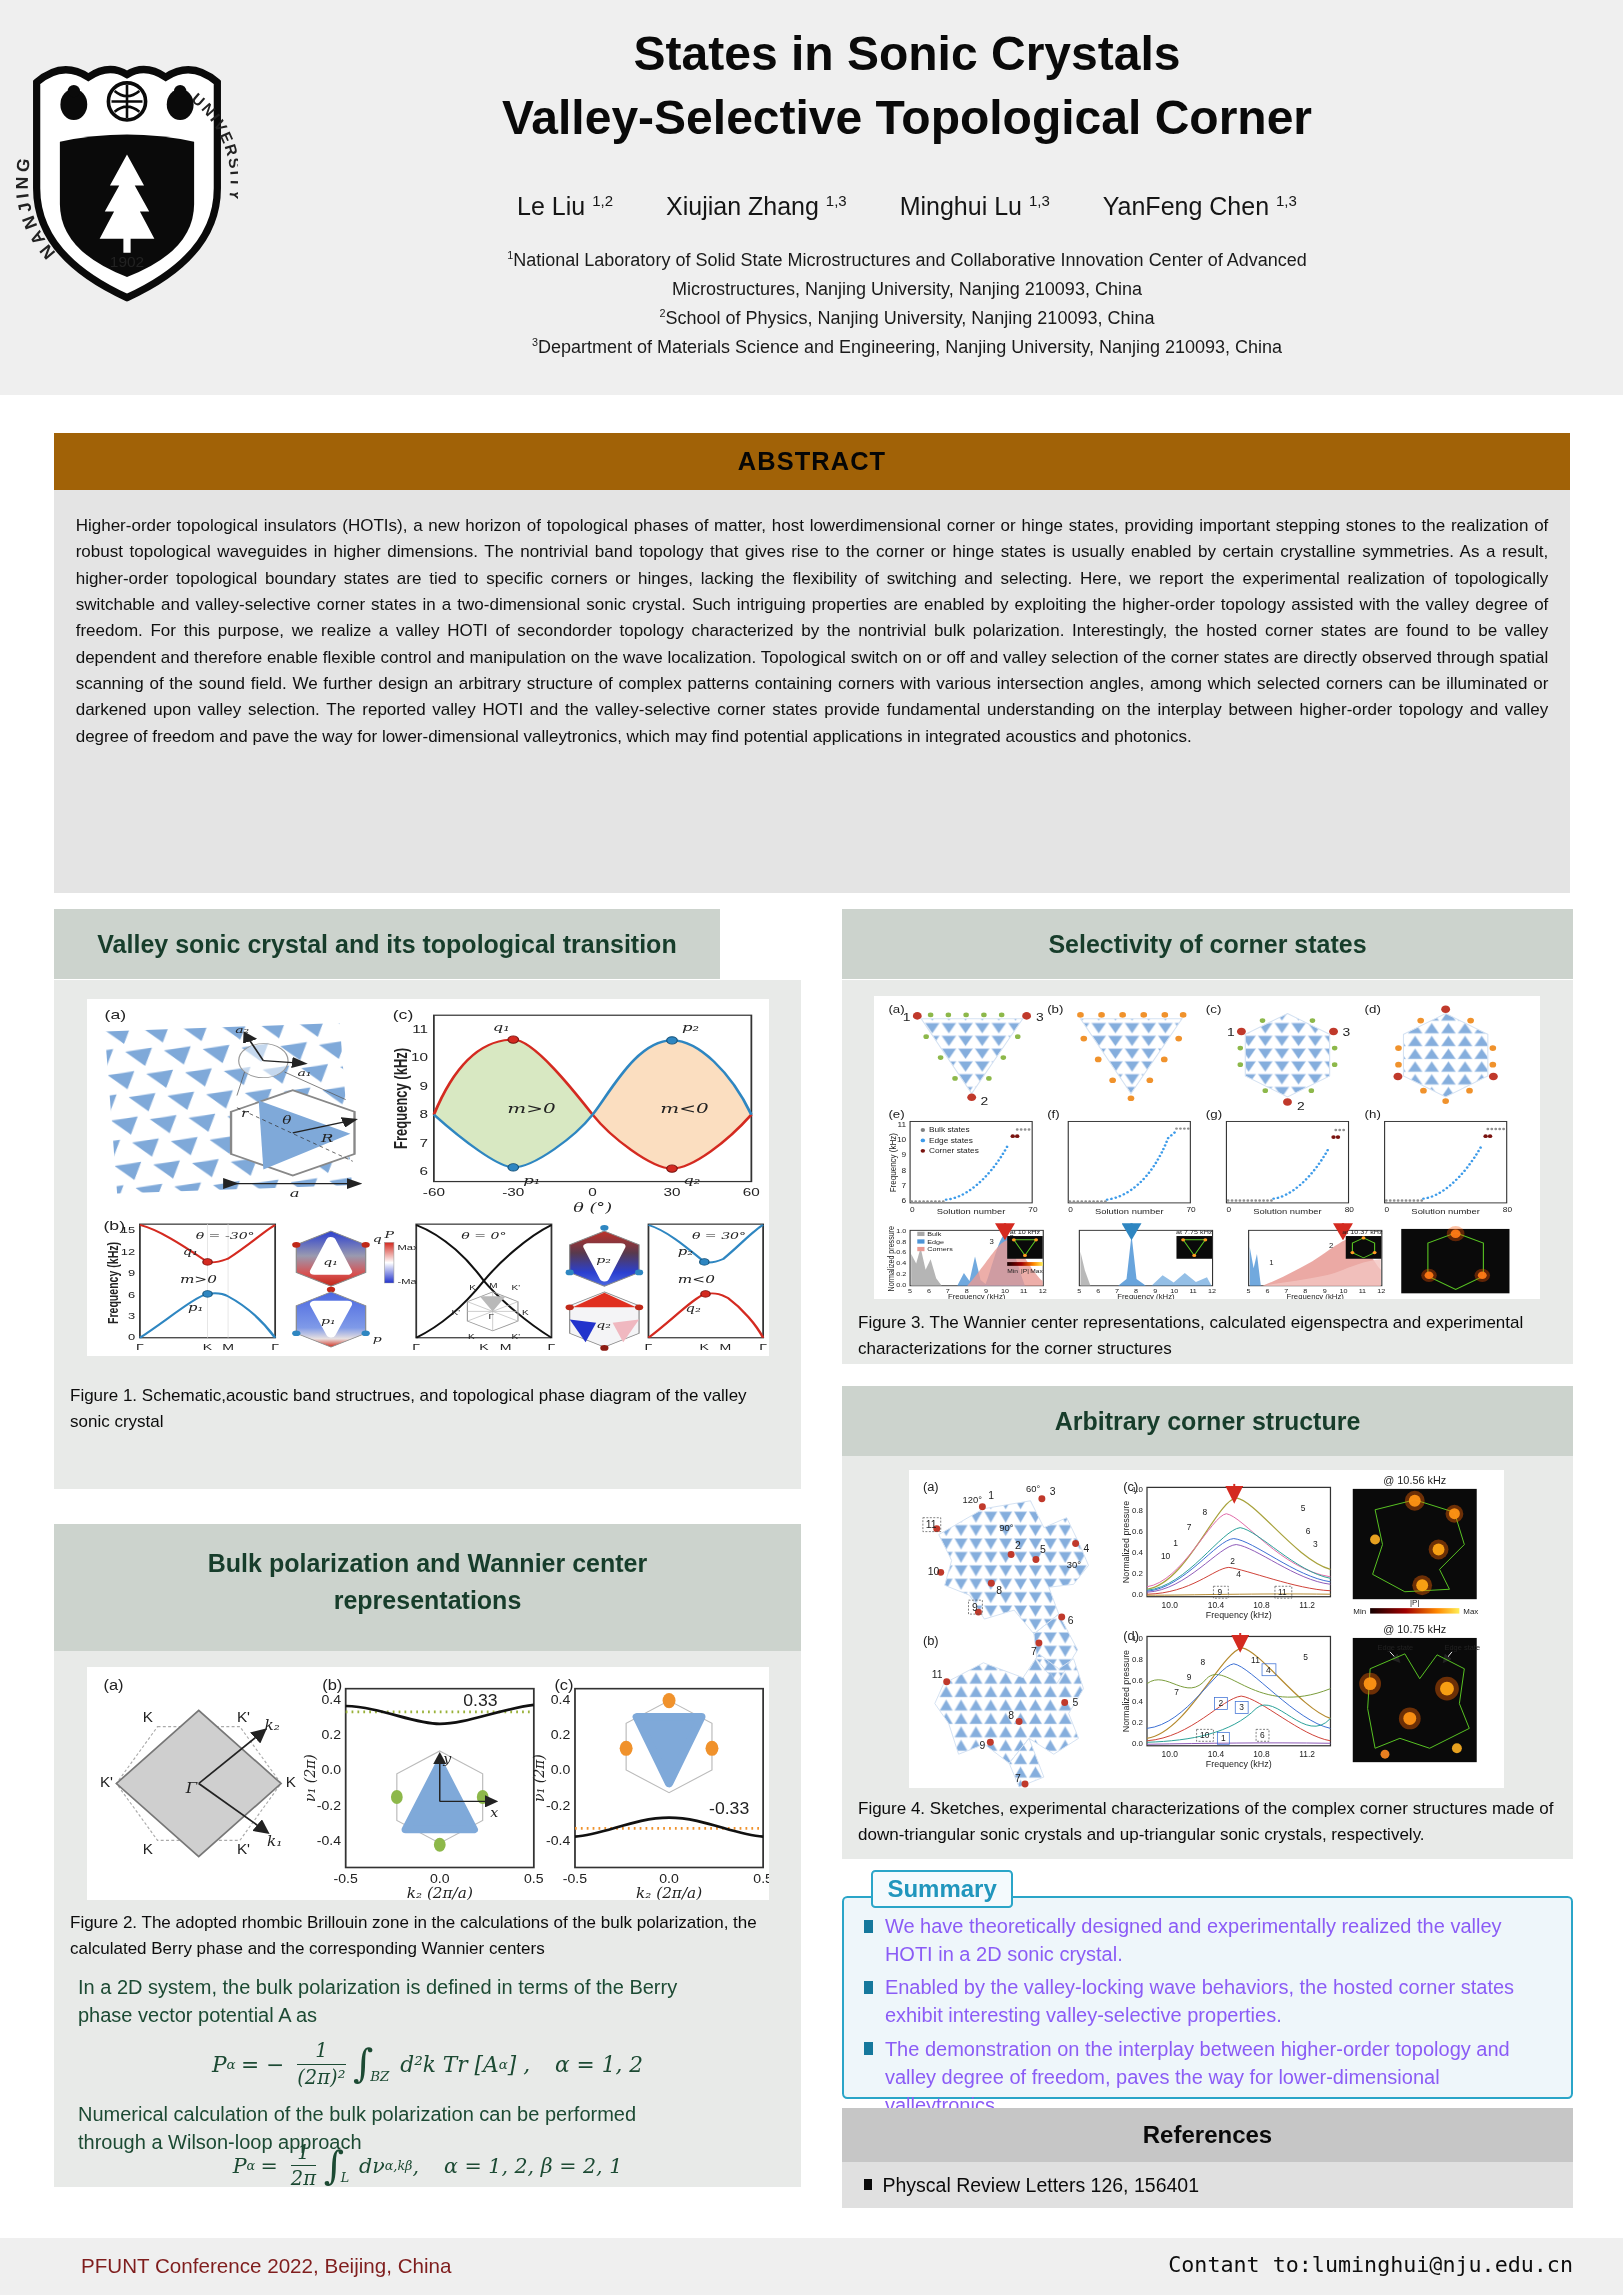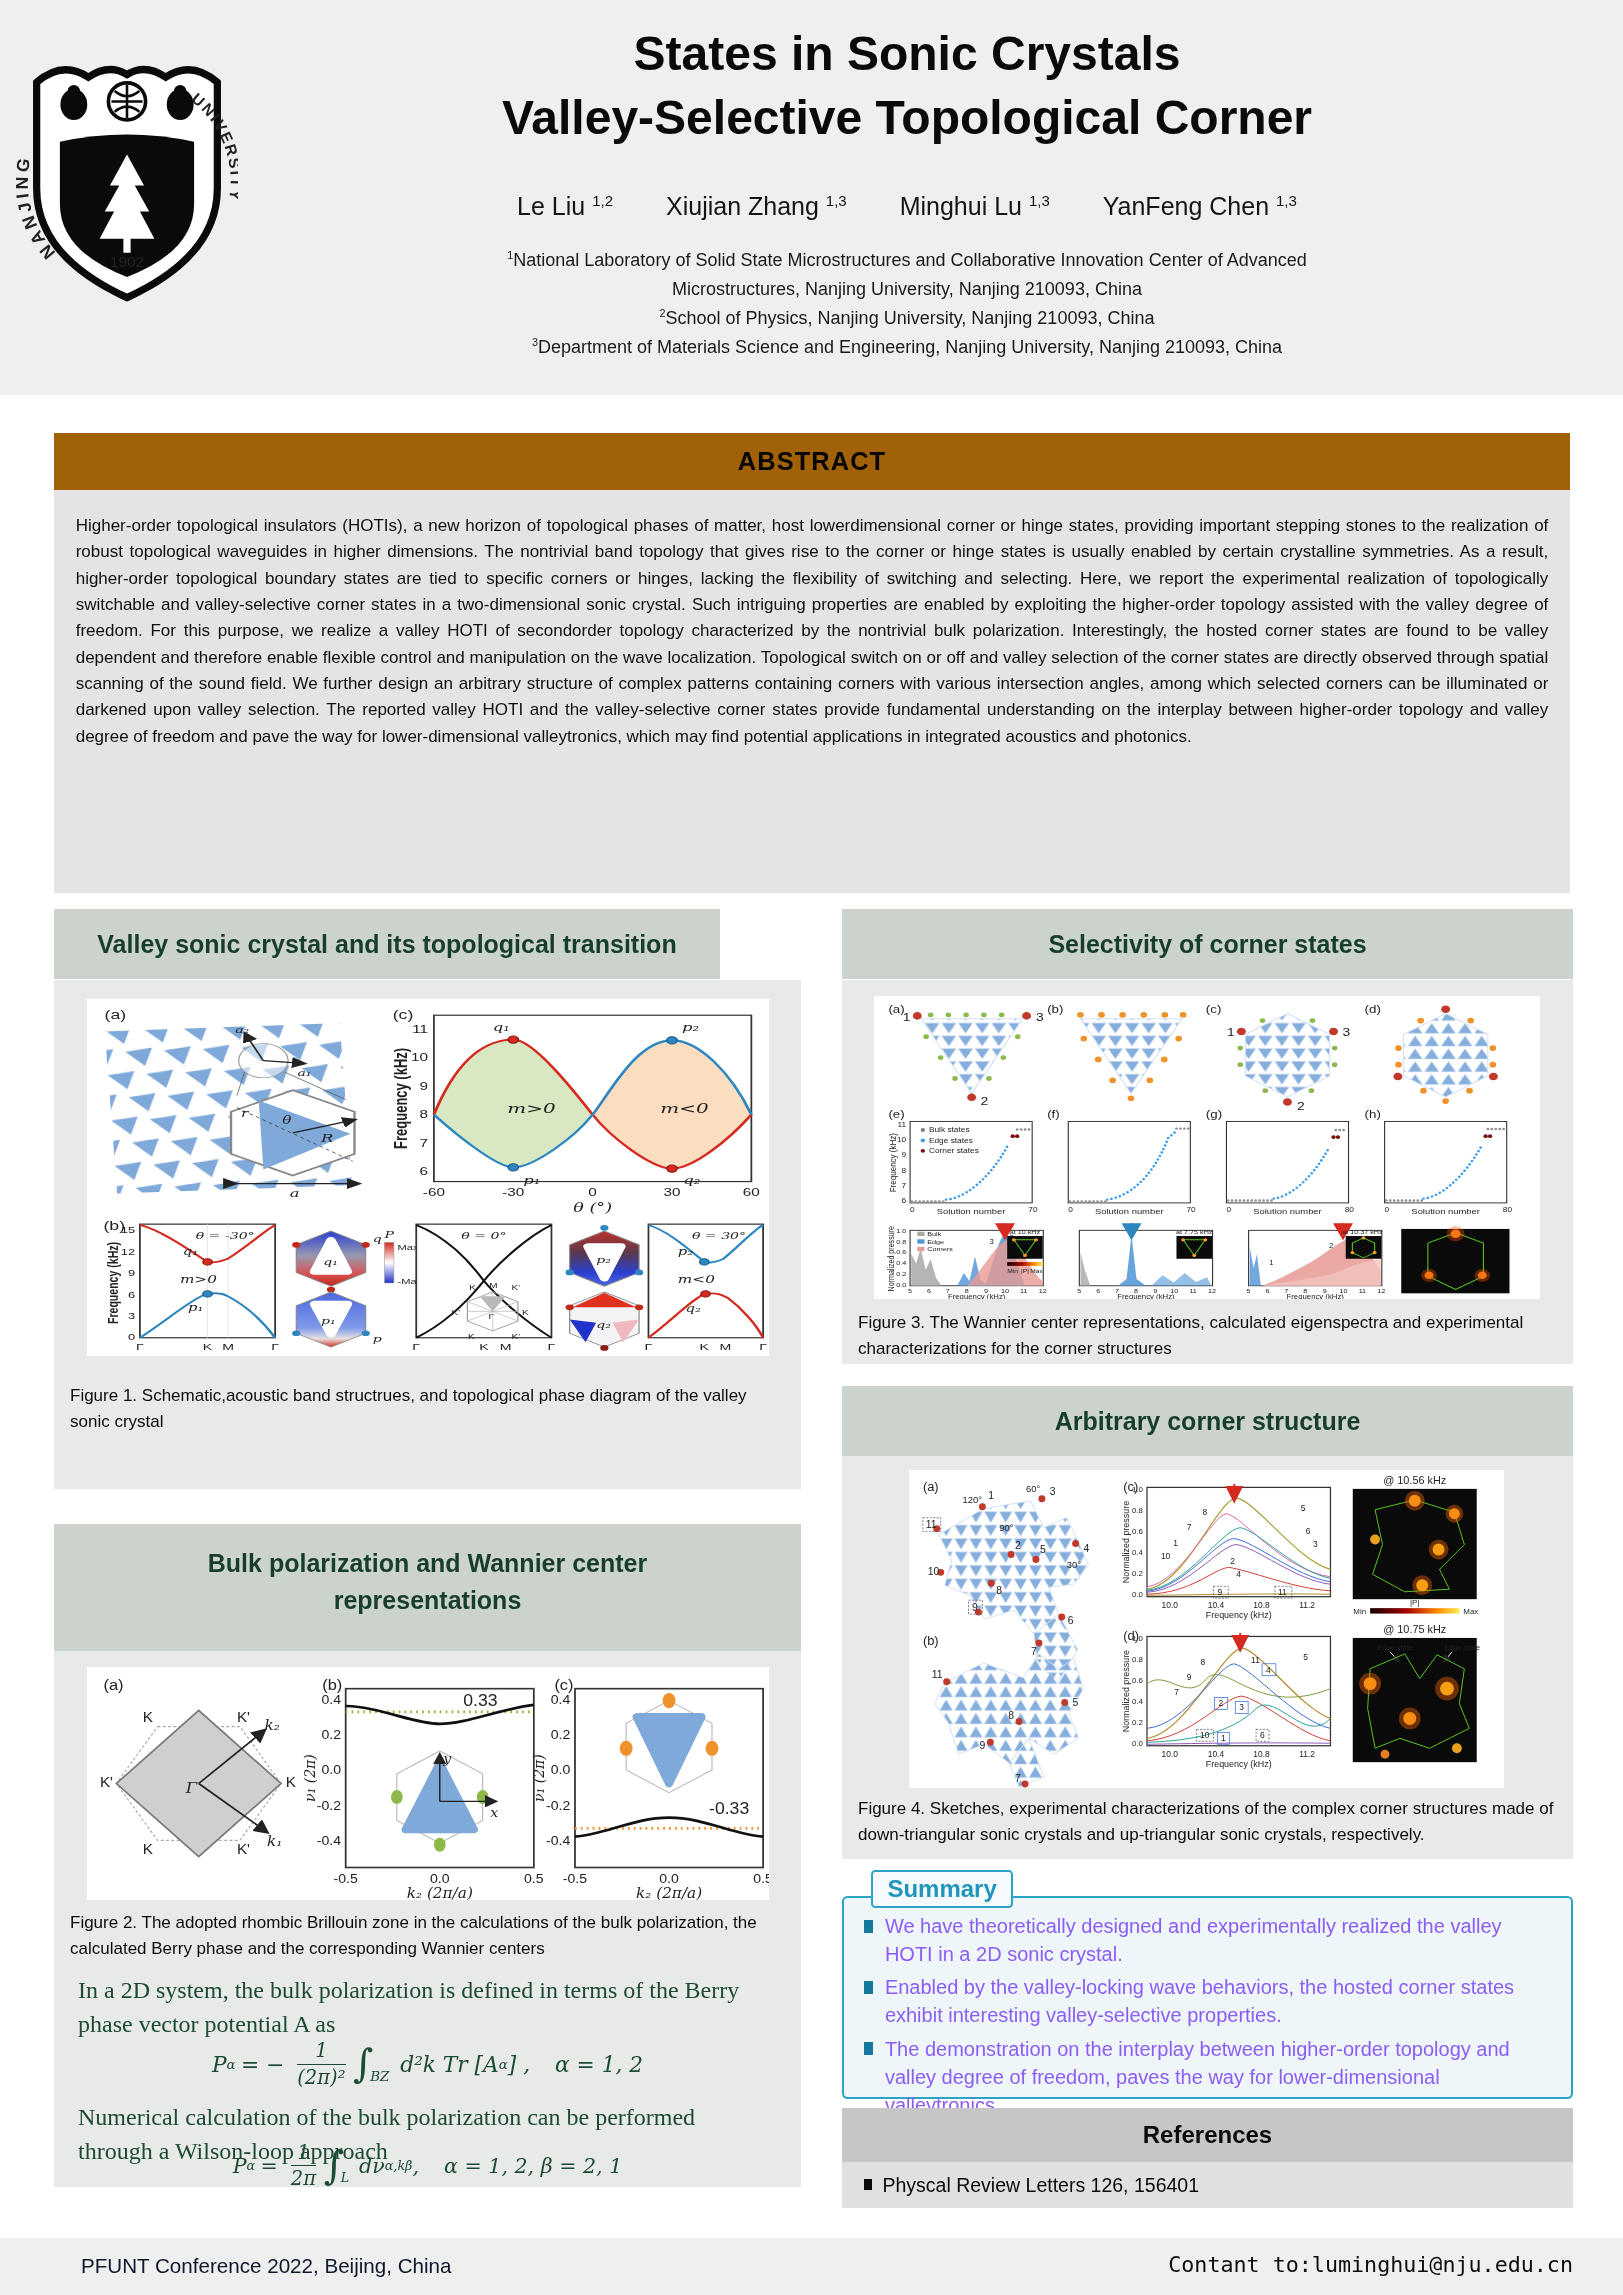--- a/index.html
+++ b/index.html
@@ -14,21 +14,21 @@
   .affils{left:244px;top:246px;width:1326px;text-align:center;font-size:18px;line-height:1.62;color:#1a1a1a;}
   
   .abshdr{left:54px;top:433px;width:1516px;height:57px;background:#a16207;text-align:center;font-size:25.4px;font-weight:bold;letter-spacing:1.1px;line-height:57px;color:#060606;}
   .absbody{left:54px;top:490px;width:1516px;height:403px;background:#e4e4e4;}
   .absbody p{margin:0;padding:23px 21.7px 0 21.7px;font-size:17px;line-height:1.55;text-align:justify;color:#101010;}
   
   .sechdr{background:#ccd3cd;color:#173d2b;font-weight:bold;text-align:center;}
   .secbody{background:#e8eae8;}
   .figbox{position:absolute;background:#ffffff;}
   .caption{position:absolute;font-size:17px;line-height:1.5;color:#0c0c0c;text-align:left;}
-  .greenp{position:absolute;font-size:24px;line-height:1.42;color:#1c4a33;font-family:Liberation Serif, serif;}
+  .greenp{position:absolute;font-size:20px;line-height:1.42;color:#1c4a33;}
   
   .eq{position:absolute;color:#1c4a33;font-family:"DejaVu Serif",serif;font-style:italic;font-size:21.7px;display:flex;align-items:center;justify-content:center;}
   .eq sub{font-size:62%;}
   .frac{display:inline-flex;flex-direction:column;text-align:center;vertical-align:middle;margin:0 7.6px;font-size:19.5px;}
   .fn{border-bottom:1.6px solid #1c4a33;padding:0 4.3px 1.1px 4.3px;}
   .fd{padding-top:1.1px;}
   .eint{font-size:39px;font-style:normal;line-height:0.9;}
   .eintsub{position:relative;top:12px;left:-3.2px;font-size:14px;}
   .econd{margin-left:25px;}
   
@@ -40,21 +40,21 @@
   .sqr{flex:0 0 auto;width:9.2px;height:13px;background:#15789c;margin:7.6px 12px 0 0;}
   .sumtxt{font-size:20px;line-height:1.4;color:#8b5cf6;}
   
   .refhdr{left:842px;top:2108px;width:731px;height:54px;background:#c6c6c6;color:#0a0a0a;font-size:24px;font-weight:bold;text-align:center;line-height:54px;}
   .refbody{left:842px;top:2162px;width:731px;height:46px;background:#e0e0e0;}
   .refitem{display:flex;padding:12px 0 0 21.7px;}
   .rsq{flex:0 0 auto;width:8px;height:11.4px;background:#0a0a0a;margin:4.9px 10.8px 0 0;}
   .reftxt{font-size:19.5px;color:#0a0a0a;}
   
   .footer{left:0;top:2238px;width:1624px;height:57px;background:#efefef;}
-  .footL{position:absolute;left:81px;top:16px;font-size:20.6px;color:#0f172a;}
+  .footL{position:absolute;left:81px;top:16px;font-size:20.6px;color:#7f1d1d;}
   .footR{position:absolute;right:51px;top:14px;font-size:21.7px;font-family:"DejaVu Sans Mono",monospace;color:#0d0d0d;}
   svg text{font-family:"Liberation Sans",sans-serif;fill:#222;}
   svg .it{font-style:italic;font-family:"DejaVu Serif",serif;}
 </style>
 </head>
 <body>
 
 <svg width="0" height="0" style="position:absolute" aria-hidden="true">
   <defs>
     <pattern id="patD" width="30" height="27" patternUnits="userSpaceOnUse">

